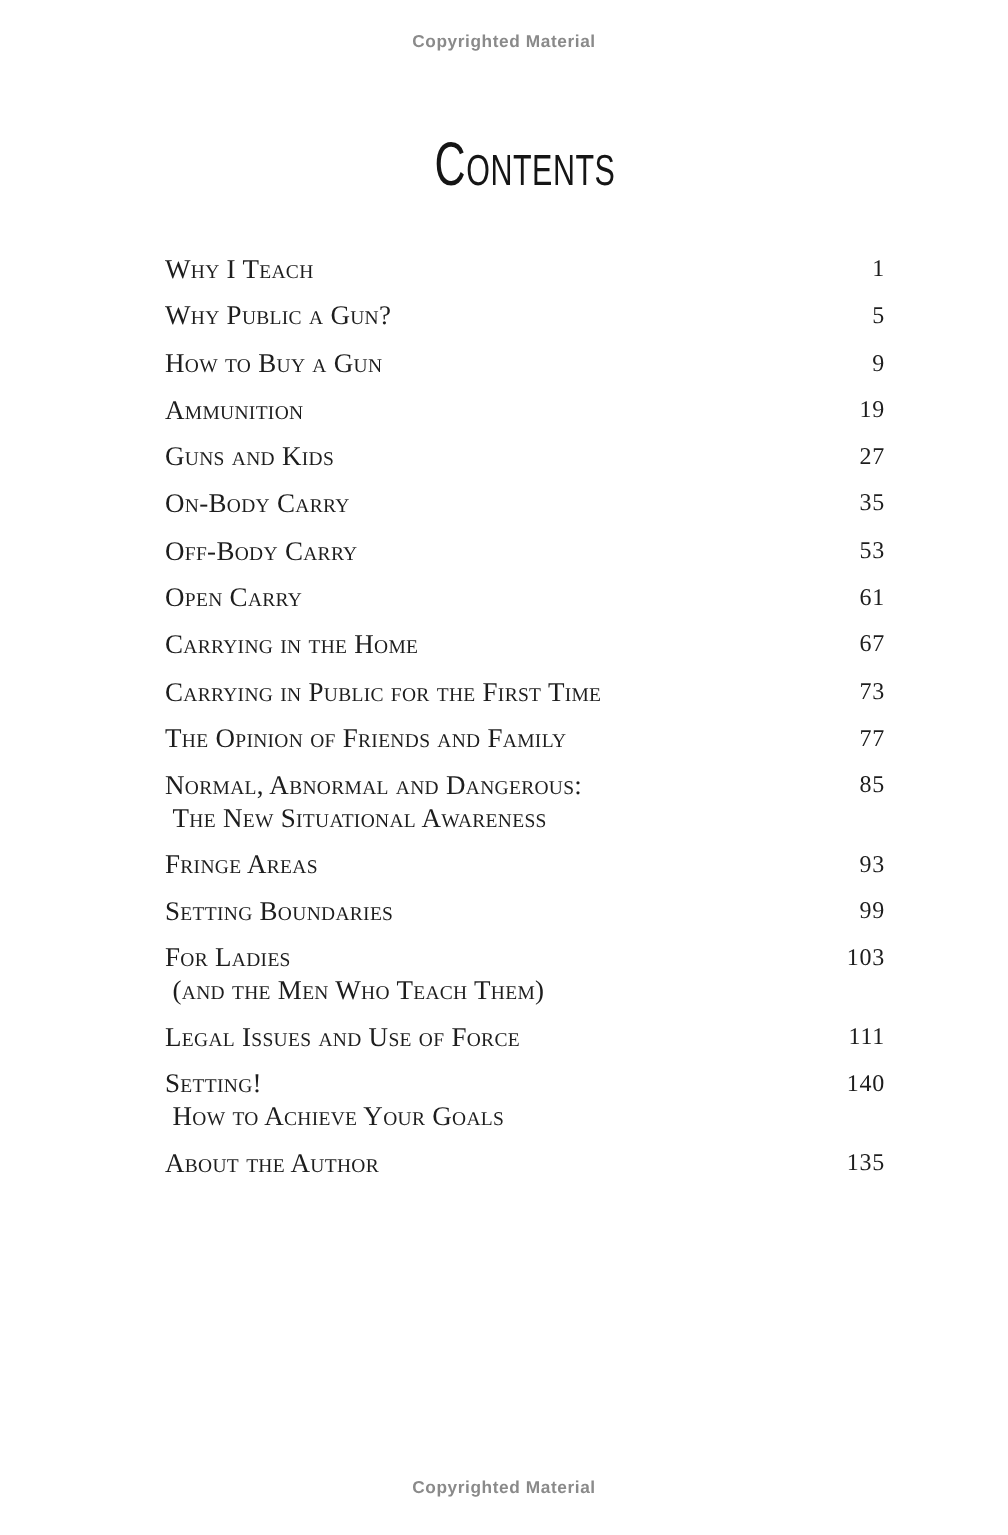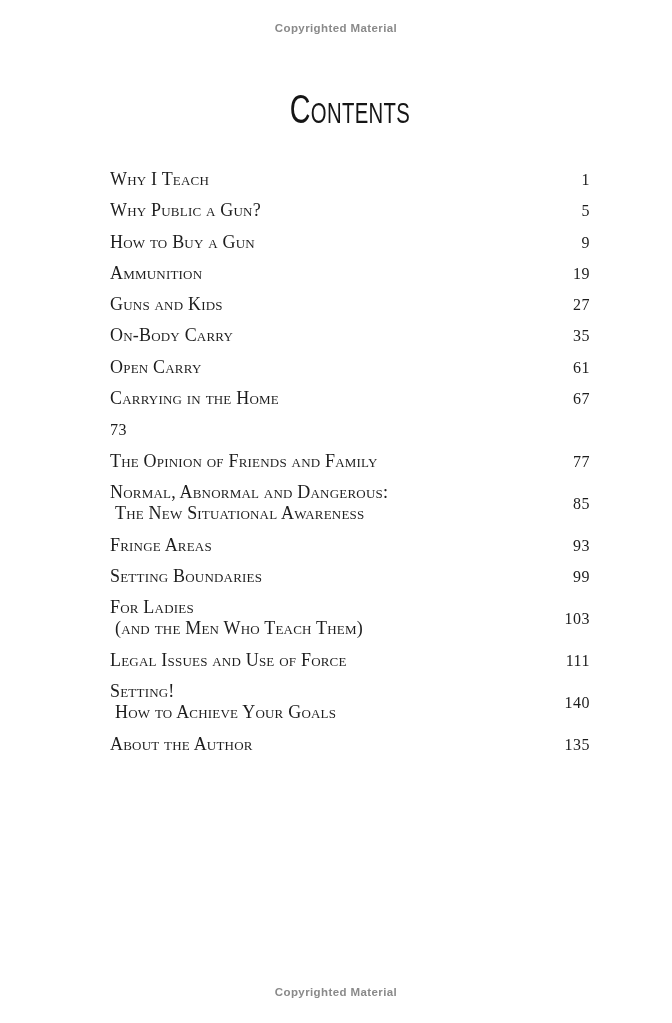--- a/index.html
+++ b/index.html
@@ -48,21 +48,21 @@
   .toc {
     position: absolute;
     top: 169px;
     left: 110px;
     width: 480px;
     color: #1d1d1d;
   }
   .toc-row {
     display: flex;
     justify-content: space-between;
-    align-items: center;
+    align-items: flex-start;
     margin-bottom: 10px;
   }
   .toc-title {
     font-variant: small-caps;
     font-size: 18px;
     line-height: 21.3px;
     letter-spacing: 0.2px;
   }
   .toc-line2 { padding-left: 5px; }
   .toc-page {
@@ -113,31 +113,40 @@
         <div class="toc-page">27</div>
       </div>
       <div class="toc-row">
         <div class="toc-title">
           <div>On-Body Carry</div>
         </div>
         <div class="toc-page">35</div>
       </div>
       <div class="toc-row">
         <div class="toc-title">
+          <div>Off-Body Carry</div>
+        </div>
+        <div class="toc-page">53</div>
+      </div>
+      <div class="toc-row">
+        <div class="toc-title">
           <div>Open Carry</div>
         </div>
         <div class="toc-page">61</div>
       </div>
       <div class="toc-row">
         <div class="toc-title">
           <div>Carrying in the Home</div>
         </div>
         <div class="toc-page">67</div>
       </div>
       <div class="toc-row">
+        <div class="toc-title">
+          <div>Carrying in Public for the First Time</div>
+        </div>
         <div class="toc-page">73</div>
       </div>
       <div class="toc-row">
         <div class="toc-title">
           <div>The Opinion of Friends and Family</div>
         </div>
         <div class="toc-page">77</div>
       </div>
       <div class="toc-row">
         <div class="toc-title">

